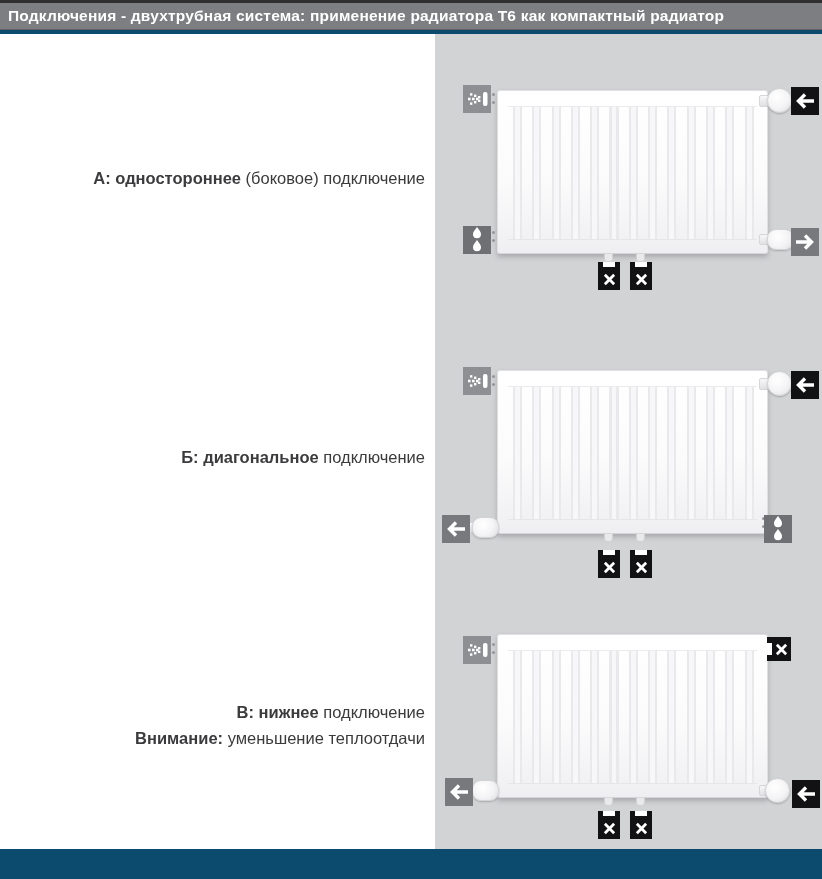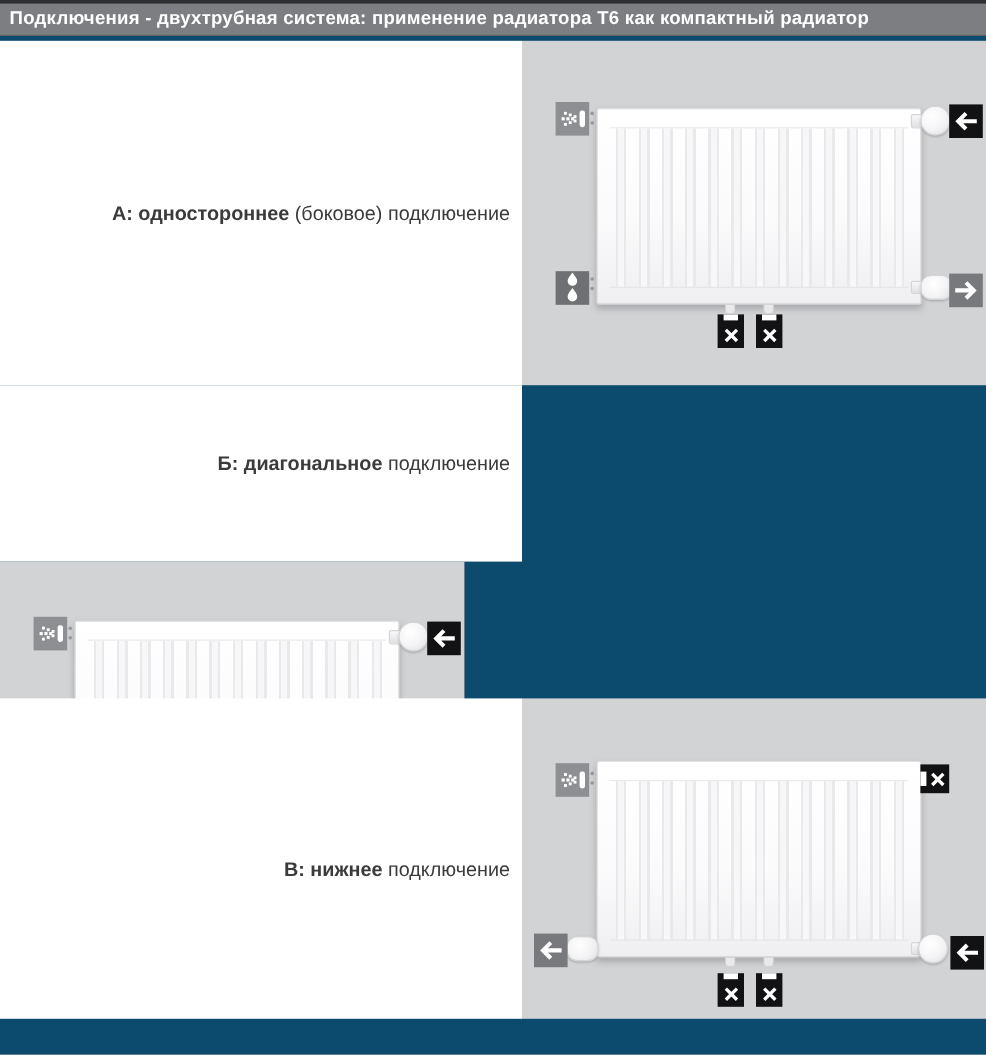--- a/index.html
+++ b/index.html
@@ -10,21 +10,21 @@
   .header {
     position:absolute; top:0; left:0; width:822px; height:30px;
     background:#7c7e81; border-top:3px solid #2f2f31; border-bottom:1px solid #606265;
     display:flex; align-items:center; padding-left:8px;
     color:#ffffff; font-weight:bold; font-size:15.5px; letter-spacing:.2px;
   }
 
   
   .row { position:absolute; left:0; width:822px; display:flex; }
   .row-a { top:34px;  height:287px; }
-  .row-b { top:321px; height:286px;flex-direction:column; }
+  .row-b { top:321px; height:286px; }
   .row-c { top:582px; height:267px; }
 
   .label-cell {
     width:435px; height:100%; background:#ffffff;
     display:flex; flex-direction:column; justify-content:center; align-items:flex-end;
     padding-right:10px; color:#3b3b3d; font-size:16.5px; line-height:26px;
   }
   .label-cell .b { font-weight:bold; }
   .label-cell.nudge-up { padding-bottom:14px; }
   .label-cell.nudge-down { padding-top:18px; }
@@ -230,20 +230,21 @@
         <svg width="13" height="13" viewBox="0 0 14 14">
             <path d="M2 2l10 10M12 2L2 12" stroke="#fff" stroke-width="3"></path>
           </svg>
       </div>
     </div>
   </div>
 
   <div class="row row-c">
     <div class="label-cell nudge-down">
       <div><span class="b">В: нижнее</span><span> подключение</span></div>
+      <div><span class="b">Внимание:</span><span> уменьшение теплоотдачи</span></div>
     </div>
     <div class="panel">
       <div class="radiator" style="top:52px">
         <div class="rad-grooves"></div>
       </div>
       <div class="dotpair" style="left:57px;top:61px"></div>
       <div class="stem" style="left:31px;top:203px;width:12px;height:11px"></div>
       <div class="lump" style="left:37px;top:198px"></div>
       <div class="stem" style="left:324px;top:203px;width:12px;height:11px"></div>
       <div class="knob" style="left:330px;top:196px"></div>

